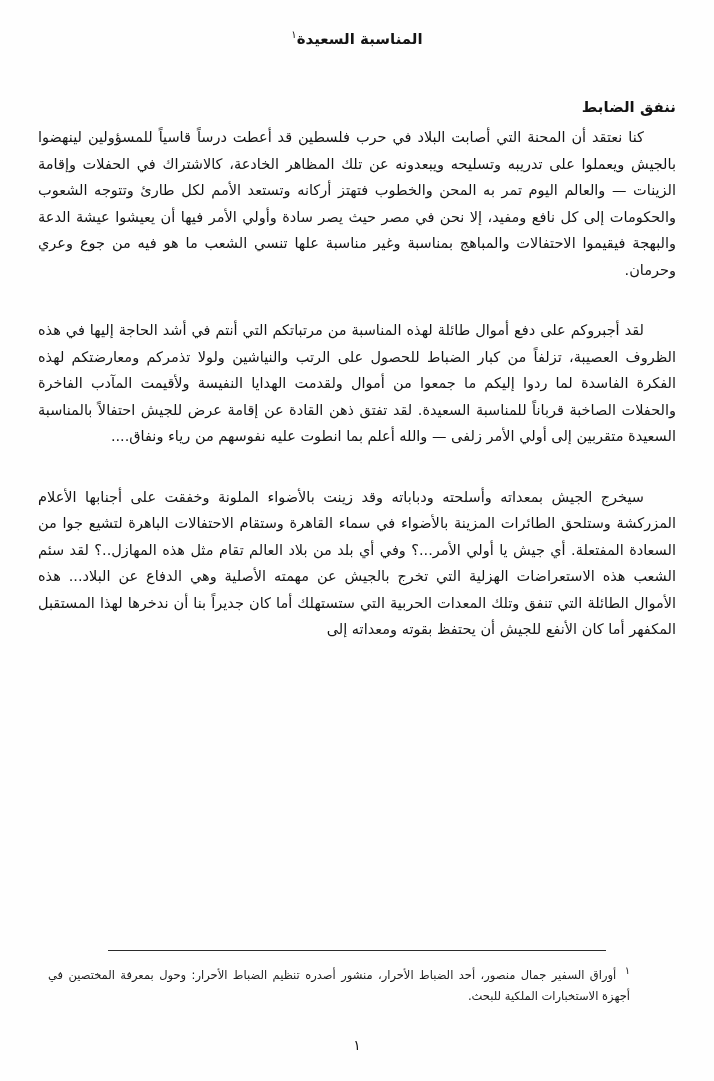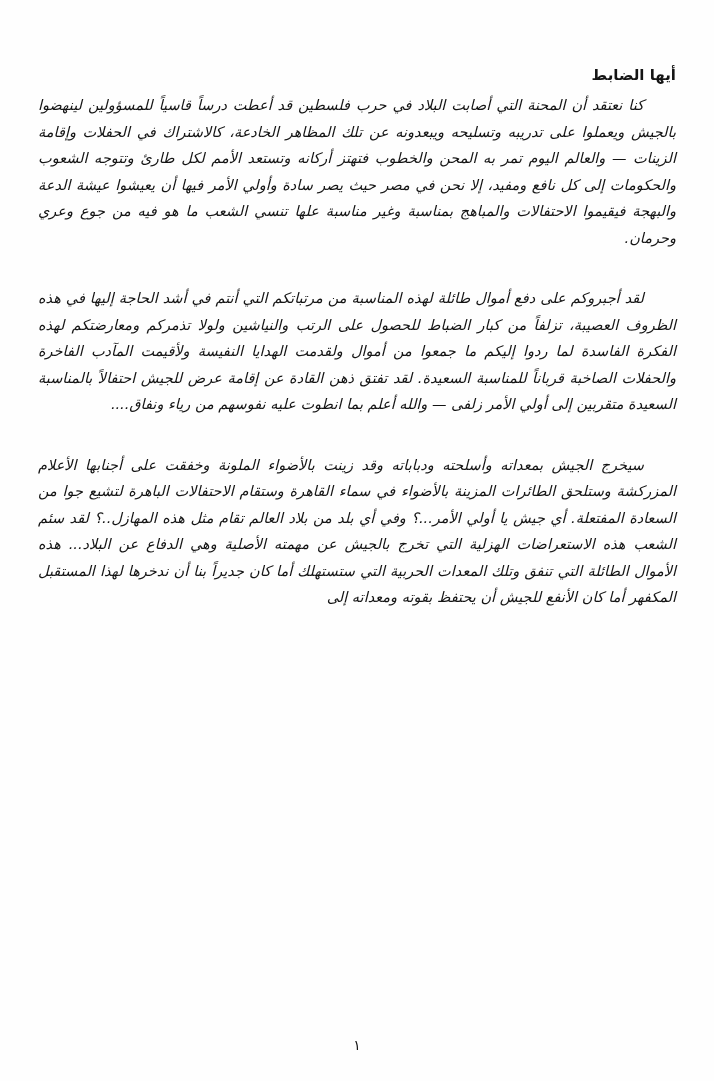--- a/index.html
+++ b/index.html
@@ -37,21 +37,20 @@
     margin: 44px 0 4px 0;
     line-height: 26px;
     text-align: right;
   }
   .body-text p {
     font-size: 14.5px;
     line-height: 26.5px;
     text-align: justify;
     text-indent: 32px;
     margin: 0 0 34px 0;
-    font-style: italic;
   }
   .footnote-area {
     position: absolute;
     left: 38px;
     right: 38px;
     bottom: 74px;
   }
   .footnote-separator {
     border: none;
     border-top: 1px solid #2a2a2a;
@@ -78,25 +77,35 @@
     text-align: center;
     font-size: 14px;
     color: #141414;
   }
 </style>
 </head>
 <body>
 
 <div class="page">
 
+  <h1 class="doc-title">
+    <span>المناسبة السعيدة</span><sup>١</sup>
+  </h1>
 
-  <div class="salutation">أيها الضابط</div>
+  <div class="salutation">ننفق الضابط</div>
 
   <div class="body-text">
     <p>كنا نعتقد أن المحنة التي أصابت البلاد في حرب فلسطين قد أعطت درساً قاسياً للمسؤولين لينهضوا بالجيش ويعملوا على تدريبه وتسليحه ويبعدونه عن تلك المظاهر الخادعة، كالاشتراك في الحفلات وإقامة الزينات — والعالم اليوم تمر به المحن والخطوب فتهتز أركانه وتستعد الأمم لكل طارئ وتتوجه الشعوب والحكومات إلى كل نافع ومفيد، إلا نحن في مصر حيث يصر سادة وأولي الأمر فيها أن يعيشوا عيشة الدعة والبهجة فيقيموا الاحتفالات والمباهج بمناسبة وغير مناسبة علها تنسي الشعب ما هو فيه من جوع وعري وحرمان.</p>
     <p>لقد أجبروكم على دفع أموال طائلة لهذه المناسبة من مرتباتكم التي أنتم في أشد الحاجة إليها في هذه الظروف العصيبة، تزلفاً من كبار الضباط للحصول على الرتب والنياشين ولولا تذمركم ومعارضتكم لهذه الفكرة الفاسدة لما ردوا إليكم ما جمعوا من أموال ولقدمت الهدايا النفيسة ولأقيمت المآدب الفاخرة والحفلات الصاخبة قرباناً للمناسبة السعيدة. لقد تفتق ذهن القادة عن إقامة عرض للجيش احتفالاً بالمناسبة السعيدة متقربين إلى أولي الأمر زلفى — والله أعلم بما انطوت عليه نفوسهم من رياء ونفاق....</p>
     <p>سيخرج الجيش بمعداته وأسلحته ودباباته وقد زينت بالأضواء الملونة وخفقت على أجنابها الأعلام المزركشة وستلحق الطائرات المزينة بالأضواء في سماء القاهرة وستقام الاحتفالات الباهرة لتشيع جوا من السعادة المفتعلة. أي جيش يا أولي الأمر...؟ وفي أي بلد من بلاد العالم تقام مثل هذه المهازل..؟ لقد سئم الشعب هذه الاستعراضات الهزلية التي تخرج بالجيش عن مهمته الأصلية وهي الدفاع عن البلاد... هذه الأموال الطائلة التي تنفق وتلك المعدات الحربية التي ستستهلك أما كان جديراً بنا أن ندخرها لهذا المستقبل المكفهر أما كان الأنفع للجيش أن يحتفظ بقوته ومعداته إلى</p>
   </div>
 
+  <div class="footnote-area">
+    <hr class="footnote-separator">
+    <p class="footnote-text">
+      <span class="fn-marker">١</span>
+      <span>أوراق السفير جمال منصور، أحد الضباط الأحرار، منشور أصدره تنظيم الضباط الأحرار: وحول بمعرفة المختصين في أجهزة الاستخبارات الملكية للبحث.</span>
+    </p>
+  </div>
 
   <div class="page-number">١</div>
 
 </div>
 
 </body></html>

